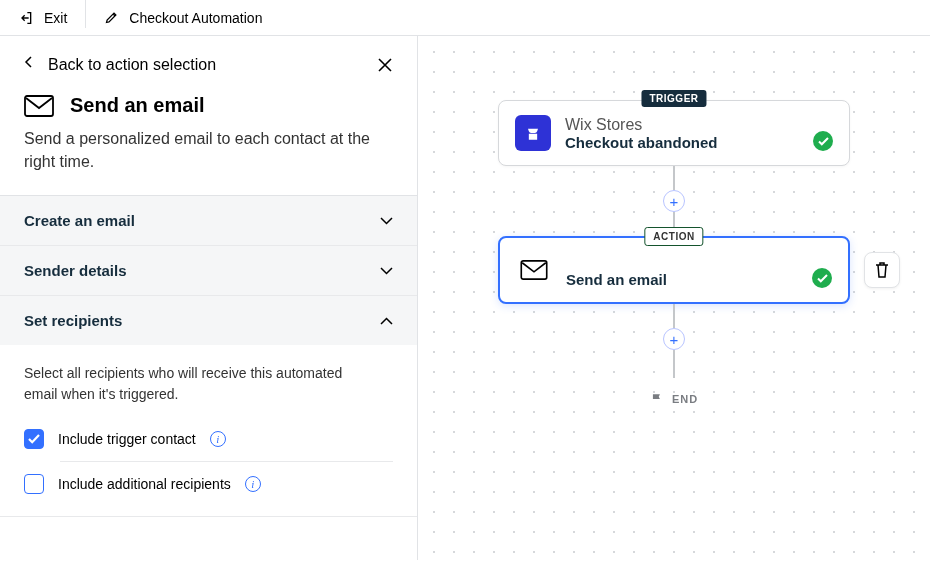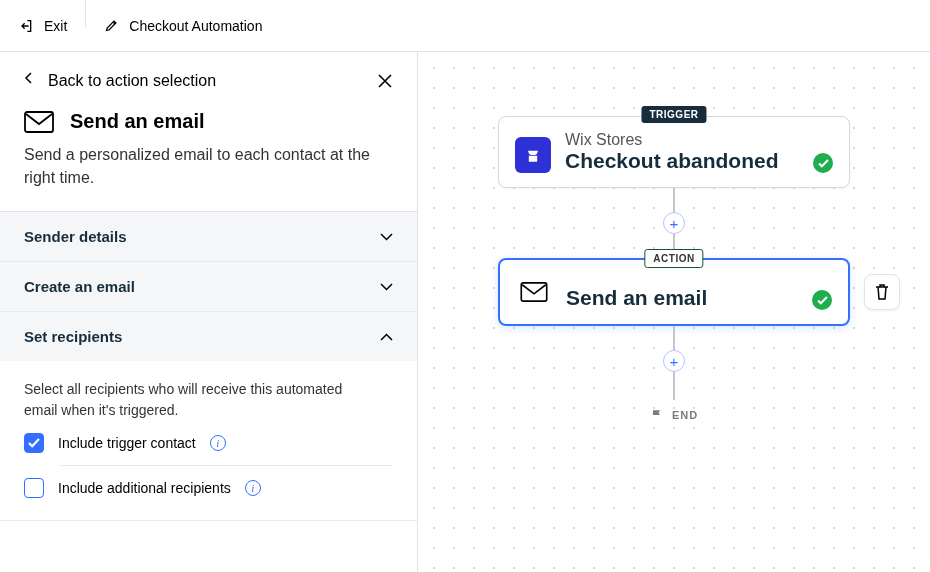--- a/index.html
+++ b/index.html
@@ -1,57 +1,57 @@
 <!DOCTYPE html>
 <html><head>
 <meta charset="utf-8">
 <style>
 * { box-sizing: border-box; margin: 0; padding: 0; }
 body { font-family: -apple-system, BlinkMacSystemFont, "Segoe UI", Helvetica, Arial, sans-serif; color: #000; background: #fff; width: 930px; height: 572px; overflow: hidden; }
-.topbar { height: 52px; border-bottom: 1px solid #e1e3e6; display: flex; padding: 0 18px; gap: 18px; }
+.topbar { height: 36px; border-bottom: 1px solid #e1e3e6; display: flex; padding: 0 18px; gap: 18px; }
 .topbar-divider { width: 1px; height: 28px; background: #e1e3e6; }
 .topbar-item { display: flex; align-items: center; gap: 10px; font-size: 14px; cursor: pointer; }
 .main { display: flex; height: calc(100% - 48px); }
 .sidebar { width: 418px; border-right: 1px solid #e1e3e6; overflow-y: auto; background: #fff; }
 .back-row { display: flex; align-items: center; justify-content: space-between; padding: 20px 24px 14px 24px; }
 .back-link { display: flex; align-items: flex-start; gap: 14px; font-size: 16px; cursor: pointer; }
 .close-x { cursor: pointer; }
 .panel-header { padding: 6px 24px 22px 24px; }
 .panel-title-row { display: flex; align-items: center; gap: 16px; margin-bottom: 10px; }
 .panel-title { font-size: 20px; font-weight: 700; }
 .panel-desc { font-size: 16px; color: #333; line-height: 1.45; max-width: 350px; }
 .divider { height: 1px; background: #e1e3e6; }
 .accordion { background: #f5f6f7; border-bottom: 1px solid #e8e9eb; }
 .acc-row { display: flex; align-items: center; justify-content: space-between; padding: 16px 24px; cursor: pointer; font-size: 15px; font-weight: 600; color: #162d3d; }
 .acc-body { background: #fff; padding: 18px 24px 10px 24px; }
-.acc-body-desc { font-size: 14px; color: #333; line-height: 1.5; margin-bottom: 0; max-width: 350px; }
+.acc-body-desc { font-size: 14px; color: #333; line-height: 1.5; margin-bottom: 12px; max-width: 350px; }
 .chk-row { display: flex; align-items: center; gap: 14px; padding: 12px 0; font-size: 14px; }
 .chk-sep { height: 1px; background: #e8e9eb; margin-left: 36px; }
 .chk { width: 20px; height: 20px; border-radius: 4px; border: 1px solid #3370ff; display: flex; align-items: center; justify-content: center; cursor: pointer; flex-shrink: 0; }
 .chk.checked { background: #3370ff; }
 .info-icon { width: 16px; height: 16px; border: 1px solid #3370ff; border-radius: 50%; color: #3370ff; font-size: 11px; display: flex; align-items: center; justify-content: center; font-style: italic; font-family: Georgia, serif; cursor: pointer; }
 .canvas { flex: 1; background: #fff; position: relative;
   background-image: radial-gradient(#d6d8db 1px, transparent 1px);
   background-size: 20px 20px; background-position: 6px 6px;
   display: flex; flex-direction: column; align-items: center; padding-top: 64px;
 }
 .tag { position: absolute; top: -11px; left: 50%; transform: translateX(-50%); font-size: 10px; letter-spacing: 0.5px; padding: 3px 8px; border-radius: 3px; font-weight: 600; }
 .tag-trigger { background: #162d3d; color: #fff; }
 .tag-action { background: #fff; color: #333; border: 1px solid #14532d; }
 .node { position: relative; width: 352px; background: #fff; border: 1px solid #d6d8db; border-radius: 8px; padding: 14px 16px; display: flex; align-items: flex-end; gap: 14px; box-shadow: 0 1px 3px rgba(0,0,0,0.04); }
 .node.selected { border: 2px solid #3370ff; box-shadow: 0 2px 8px rgba(51,112,255,0.18); }
 .node-icon { width: 36px; height: 36px; border-radius: 6px; display: flex; align-items: center; justify-content: center; flex-shrink: 0; }
 .node-icon.store { background: #2e32d6; }
 .node-label-small { font-size: 16px; color: #555; }
-.node-label { font-size: 21px; font-weight: 600; color: #162d3d; }
+.node-label { font-size: 15px; font-weight: 600; color: #162d3d; }
 .node-text { flex: 1; }
 .check-badge { width: 20px; height: 20px; background: #1fad4e; border-radius: 50%; display: flex; align-items: center; justify-content: center; }
 .connector { width: 2px; background: #c4c7ca; position: relative; }
 .plus { width: 22px; height: 22px; border-radius: 50%; background: #fff; border: 1px solid #b8c4ff; color: #3370ff; display: flex; align-items: center; justify-content: center; font-size: 15px; cursor: pointer; position: relative; }
-.end-row { display: flex; align-items: center; gap: 8px; color: #7a7d82; font-size: 11px; letter-spacing: 1px; font-weight: 600; margin-top: 8px; }
+.end-row { display: flex; align-items: center; gap: 8px; color: #7a7d82; font-size: 11px; letter-spacing: 1px; font-weight: 600; margin-top: 14px; }
 .trash { position: absolute; right: -50px; top: 50%; transform: translateY(-50%); width: 36px; height: 36px; background: #fff; border: 1px solid #e1e3e6; border-radius: 8px; display: flex; align-items: center; justify-content: center; cursor: pointer; box-shadow: 0 1px 3px rgba(0,0,0,0.06); }
 .action-wrap { position: relative; }
 svg { display: block; }
 </style>
 </head>
 <body>
 
 <div class="topbar">
   <div class="topbar-item">
     <svg width="16" height="16" viewBox="0 0 24 24" fill="none" stroke="#000" stroke-width="2">
@@ -91,29 +91,29 @@
             <path d="M2 3l13 10L28 3"></path>
           </svg>
         <div class="panel-title">Send an email</div>
       </div>
       <div class="panel-desc">Send a personalized email to each contact at the right time.</div>
     </div>
     <div class="divider"></div>
 
     <div class="accordion">
       <div class="acc-row">
-        <span>Sender details</span>
+        <span>Create an email</span>
         <svg width="13" height="8" viewBox="0 0 13 8" fill="none" stroke="#000" stroke-width="1.5">
             <path d="M1 1l5.5 5.5L12 1"></path>
           </svg>
       </div>
     </div>
     <div class="accordion">
       <div class="acc-row">
-        <span>Create an email</span>
+        <span>Sender details</span>
         <svg width="13" height="8" viewBox="0 0 13 8" fill="none" stroke="#000" stroke-width="1.5">
             <path d="M1 1l5.5 5.5L12 1"></path>
           </svg>
       </div>
     </div>
     <div class="accordion">
       <div class="acc-row">
         <span>Set recipients</span>
         <svg width="13" height="8" viewBox="0 0 13 8" fill="none" stroke="#000" stroke-width="1.5">
             <path d="M1 7l5.5-5.5L12 7"></path>

